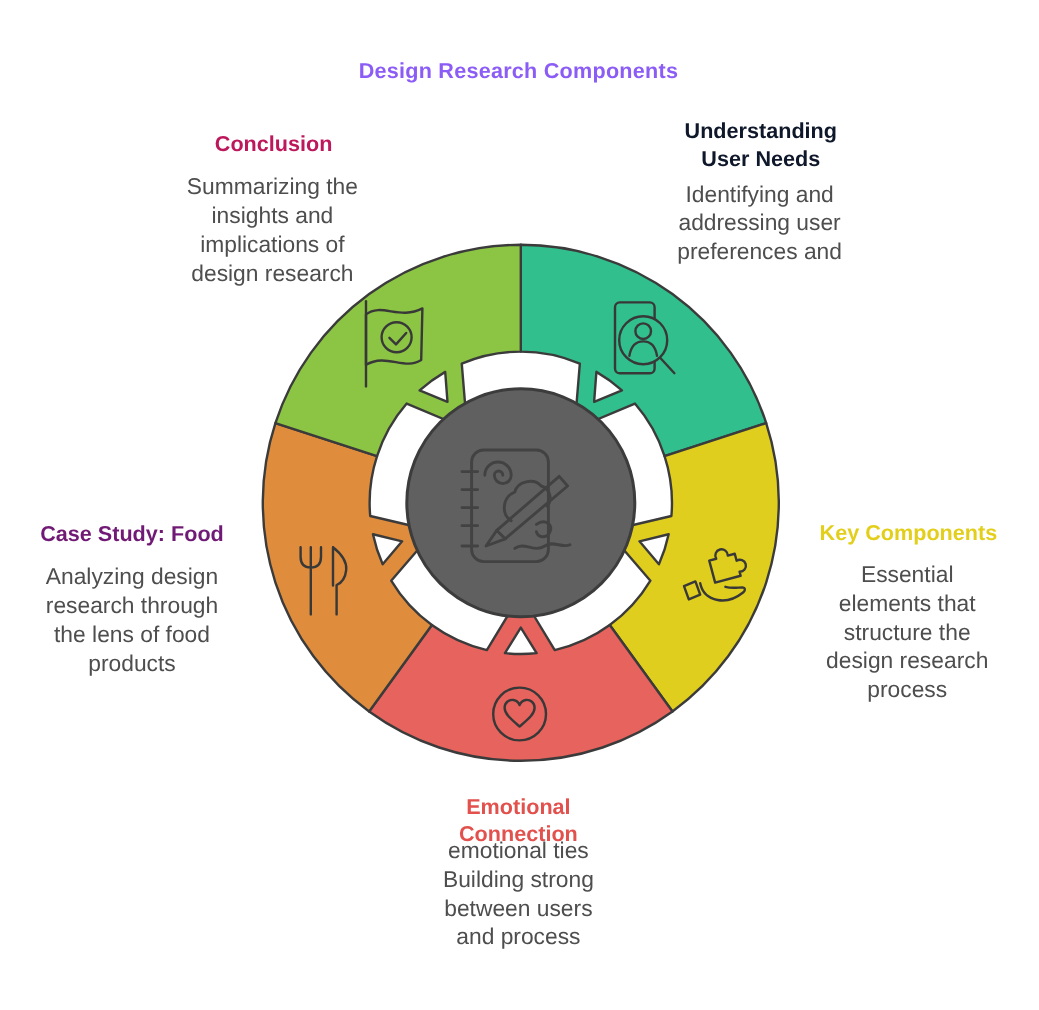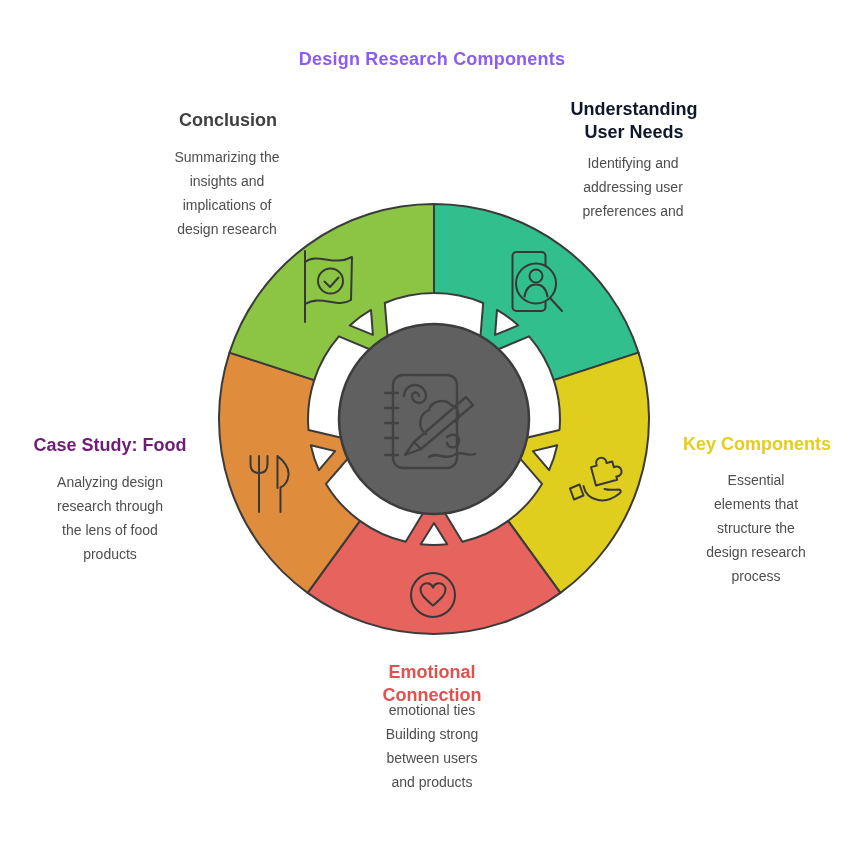--- a/index.html
+++ b/index.html
@@ -17,29 +17,29 @@
   .title{
     font-weight:bold;font-size:18px;color:#8b5cf6;
     transform:translateX(-50%);white-space:nowrap;letter-spacing:.2px;
   }
   .seg-heading{
     font-weight:bold;font-size:18px;line-height:23px;text-align:center;
     transform:translateX(-50%);
   }
   .nowrap{white-space:nowrap;}
   .seg-desc{
-    font-size:14px;line-height:24px;color:#4E4E4E;text-align:center;
+    font-size:19px;line-height:24px;color:#4E4E4E;text-align:center;
     transform:translateX(-50%);
   }
   .seg-desc div{white-space:nowrap;}
   .c-teal{color:#0f172a;}
   .c-yellow{color:#E3CF1B;}
   .c-red{color:#E2514D;margin-top:11px;}
   .c-orange{color:#701a75;}
-  .c-green{color:#404040;}
+  .c-green{color:#be185d;}
 </style>
 </head>
 <body>
 
 <svg width="866" height="842" viewBox="0 0 866 842">
 
   <path class="seg" fill-rule="evenodd" d="M434,204 A215,215 0 0 1 638.5,352.6 L553.8,380.1 A126,126 0 0 0 529.1,336.3 L478.7,357.5 L483.2,303 A126,126 0 0 0 434,293 Z
            M518.3,325.4 A126,126 0 0 0 497,309.9 L495.1,334.9 Z" fill="#30BF8D"></path>
 
   <path class="seg" fill-rule="evenodd" d="M638.5,352.6 A215,215 0 0 1 560.4,592.9 L508.1,520.9 A126,126 0 0 0 542,483.9 L506.3,442.5 L559.5,430 A126,126 0 0 0 553.8,380.1 Z
@@ -123,21 +123,21 @@
   <div>structure the</div>
   <div>design research</div>
   <div>process</div>
 </div>
 
 <div class="abs seg-heading c-red" style="left:432px;top:650px;width:130px">Emotional Connection</div>
 <div class="abs seg-desc" style="left:432px;top:698px">
   <div>emotional ties</div>
   <div>Building strong</div>
   <div>between users</div>
-  <div>and products</div>
+  <div>and process</div>
 </div>
 
 <div class="abs seg-heading c-orange nowrap" style="left:110px;top:434px">Case Study: Food</div>
 <div class="abs seg-desc" style="left:110px;top:470px">
   <div>Analyzing design</div>
   <div>research through</div>
   <div>the lens of food</div>
   <div>products</div>
 </div>
 

